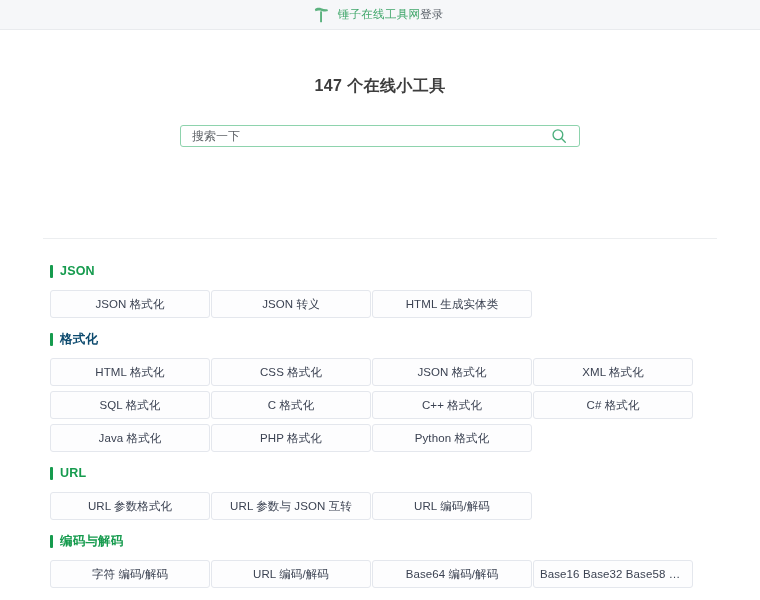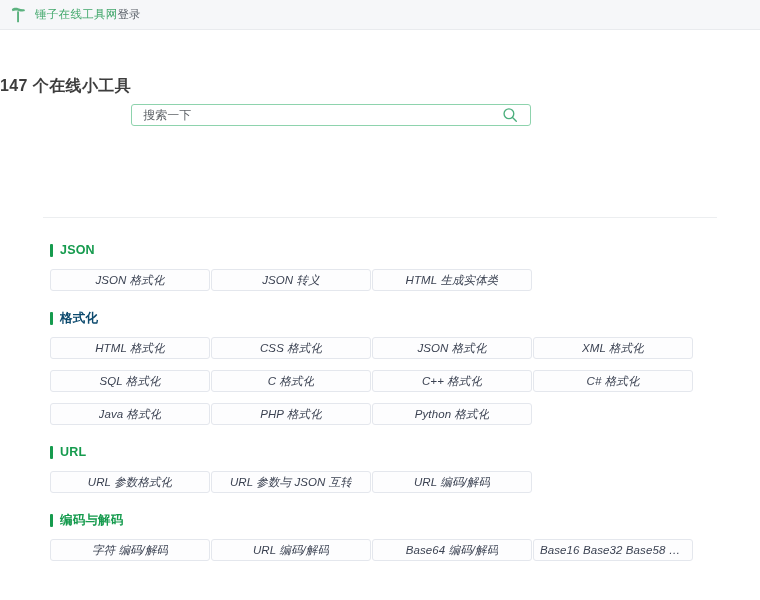--- a/index.html
+++ b/index.html
@@ -18,21 +18,21 @@
     -webkit-font-smoothing: antialiased;
   }
 
   
   .header {
     height: 30px;
     background: #f6f7f9;
     border-bottom: 1px solid #e9ebee;
     display: flex;
     align-items: center;
-    justify-content: flex-start;
+    justify-content: center;
     padding: 0 14px 0 8px;
     position: relative;
   }
 
   .brand {
     display: flex;
     align-items: center;
     gap: 7px;
     cursor: pointer;
   }
@@ -60,21 +60,22 @@
     color: #5a6169;
     font-size: 11.5px;
     cursor: pointer;
     white-space: nowrap;
   }
 
   
   .hero {
     padding-top: 46px;
     display: flex;
-    flex-direction: row;
+    flex-direction: column;
+    align-items: center;
   }
 
   .hero-title {
     font-size: 16px;
     font-weight: bold;
     color: #3d3d3d;
     letter-spacing: 0.4px;
   }
 
   .search-wrap {
@@ -157,37 +158,36 @@
   }
 
   .tool-grid {
     grid-auto-rows: 26px;
     gap: 7px;
     column-gap: 1px;
   }
 
   .tool-btn {
     width: 160px;
-    height: 22px;
+    height: 28px;
     border: 1px solid #e4e7ed;
     border-radius: 3px;
     background: #fdfdfe;
     color: #3b4252;
     font-size: 11.5px;
     font-family: inherit;
     display: flex;
     align-items: center;
     justify-content: center;
     cursor: pointer;
     white-space: nowrap;
     overflow: hidden;
     text-overflow: ellipsis;
     padding: 0 6px;
     letter-spacing: 0.1px;
-    font-style: italic;
   }
 
   .tool-btn span {
     overflow: hidden;
     text-overflow: ellipsis;
     white-space: nowrap;
     display: block;
     max-width: 100%;
     text-align: center;
   }

